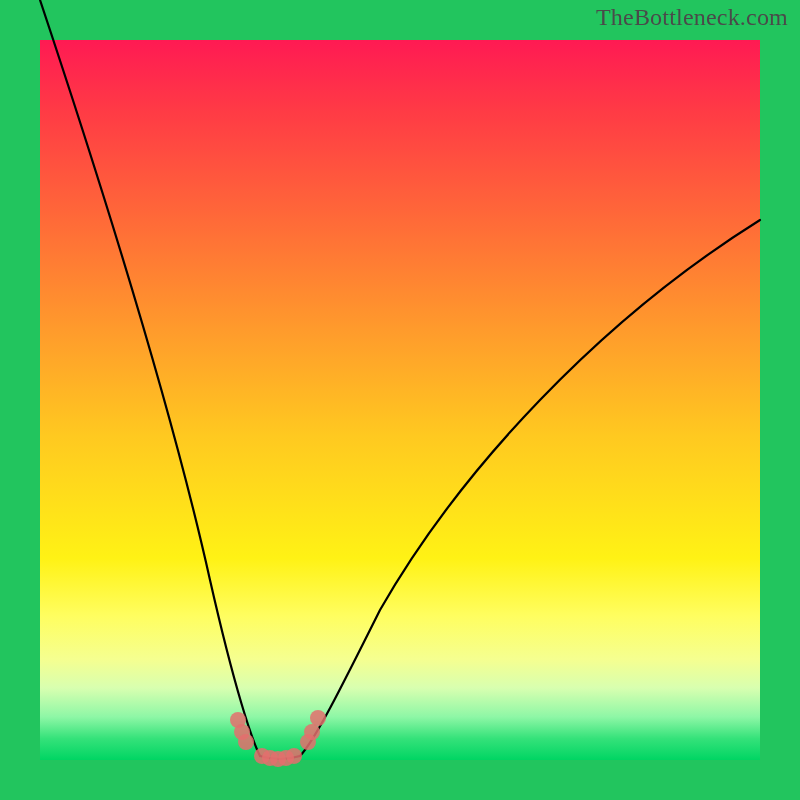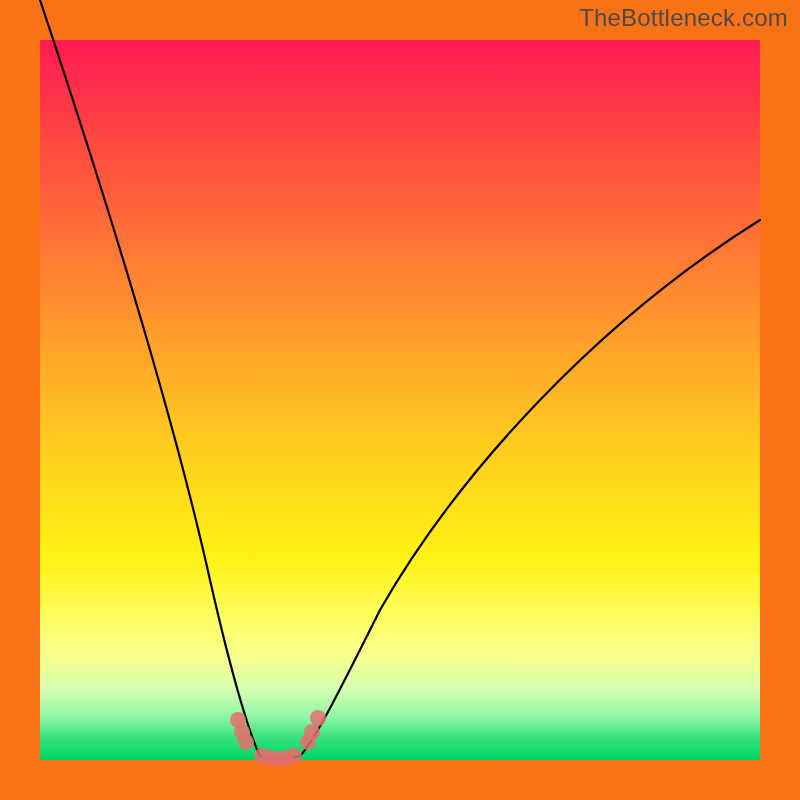--- a/index.html
+++ b/index.html
@@ -7,21 +7,22 @@
     padding: 0;
     width: 800px;
     height: 800px;
     background: #000;
     overflow: hidden;
     font-family: -apple-system, BlinkMacSystemFont, "Segoe UI", Arial, sans-serif;
   }
   .frame {
     position: absolute;
     inset: 0;
-    background: #f97316;
+    background: #22c55e;
+    font-family: Liberation Serif, serif;
   }
   .watermark {
     position: absolute;
     top: 4px;
     right: 12px;
     color: #4a4a4a;
     font-size: 24px;
     font-weight: 500;
     letter-spacing: 0.2px;
     z-index: 10;

